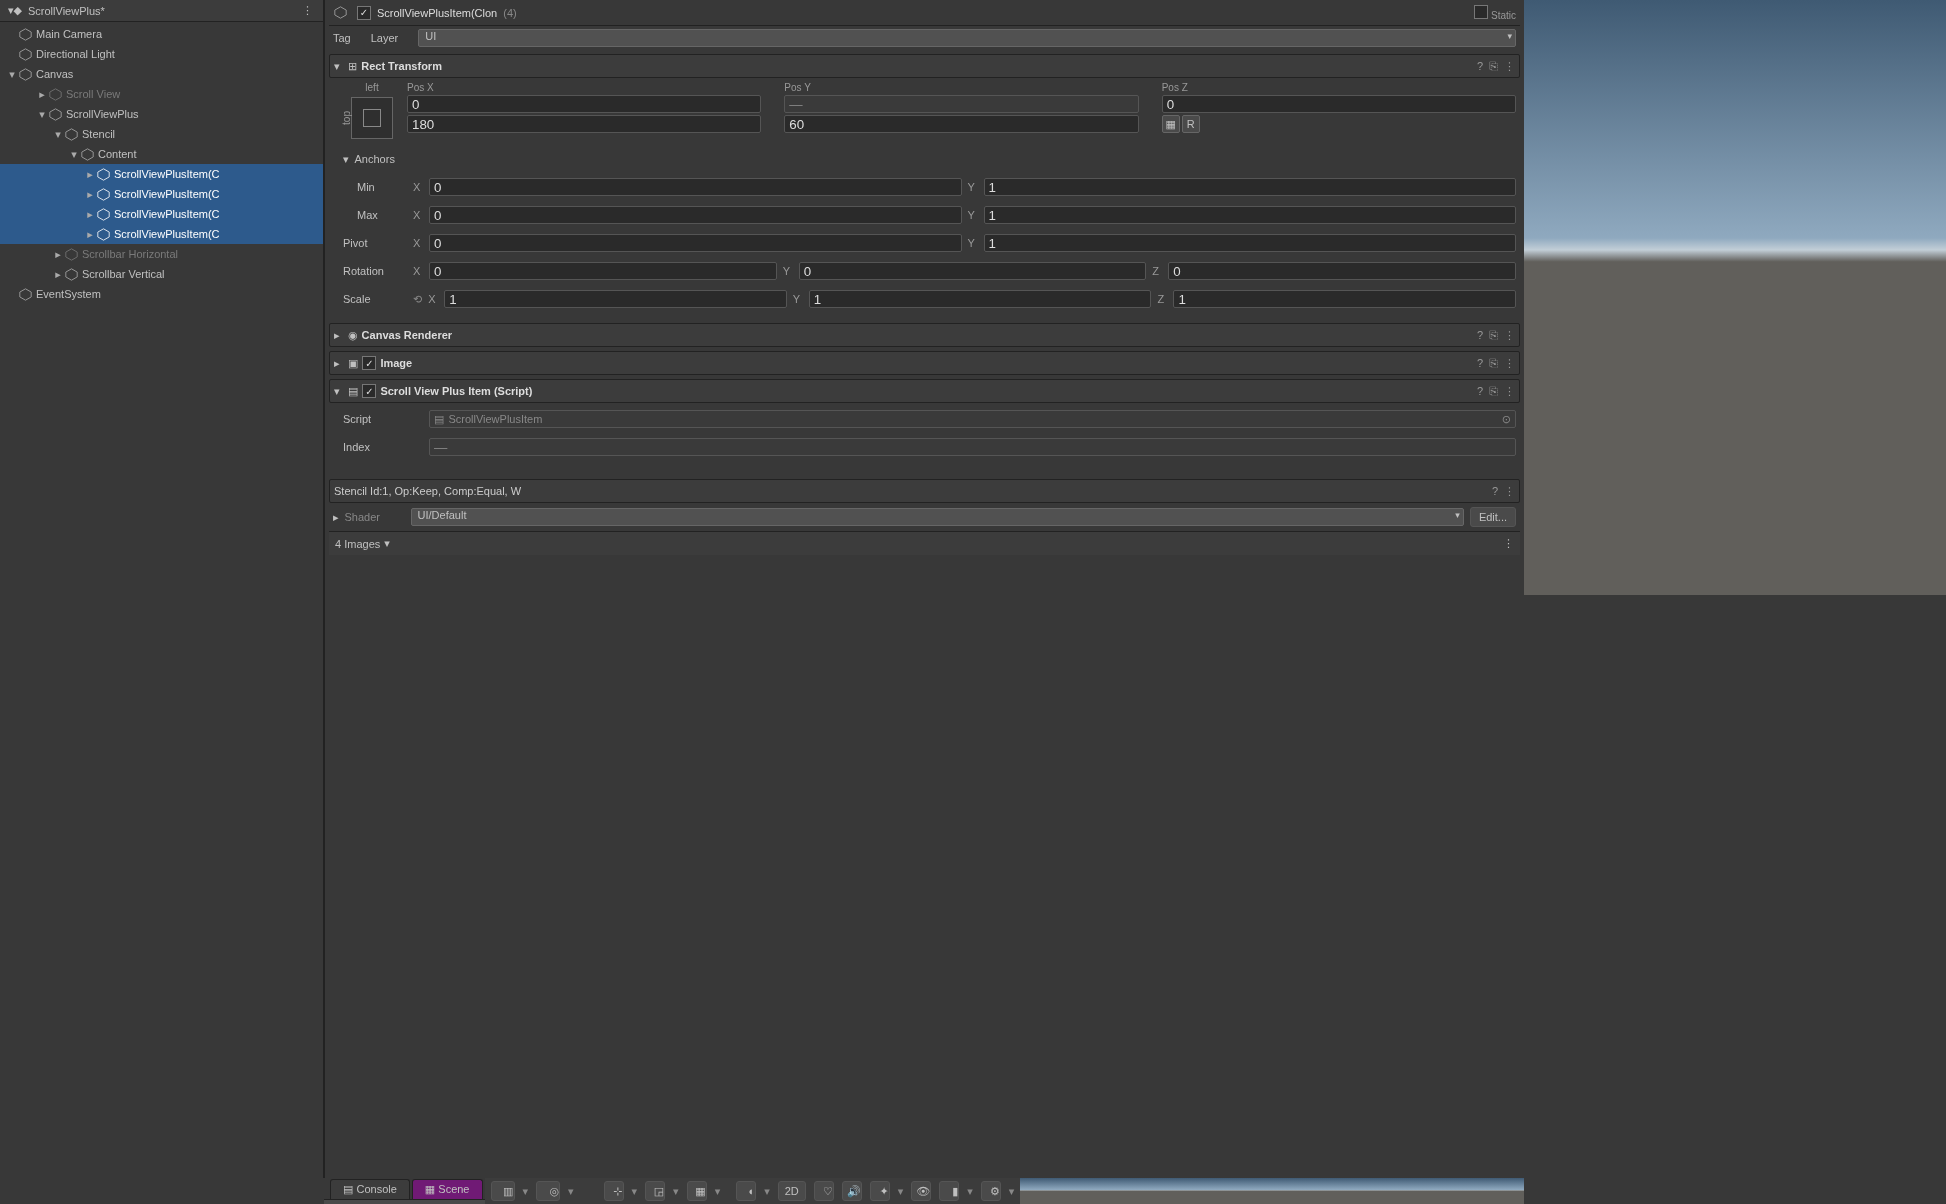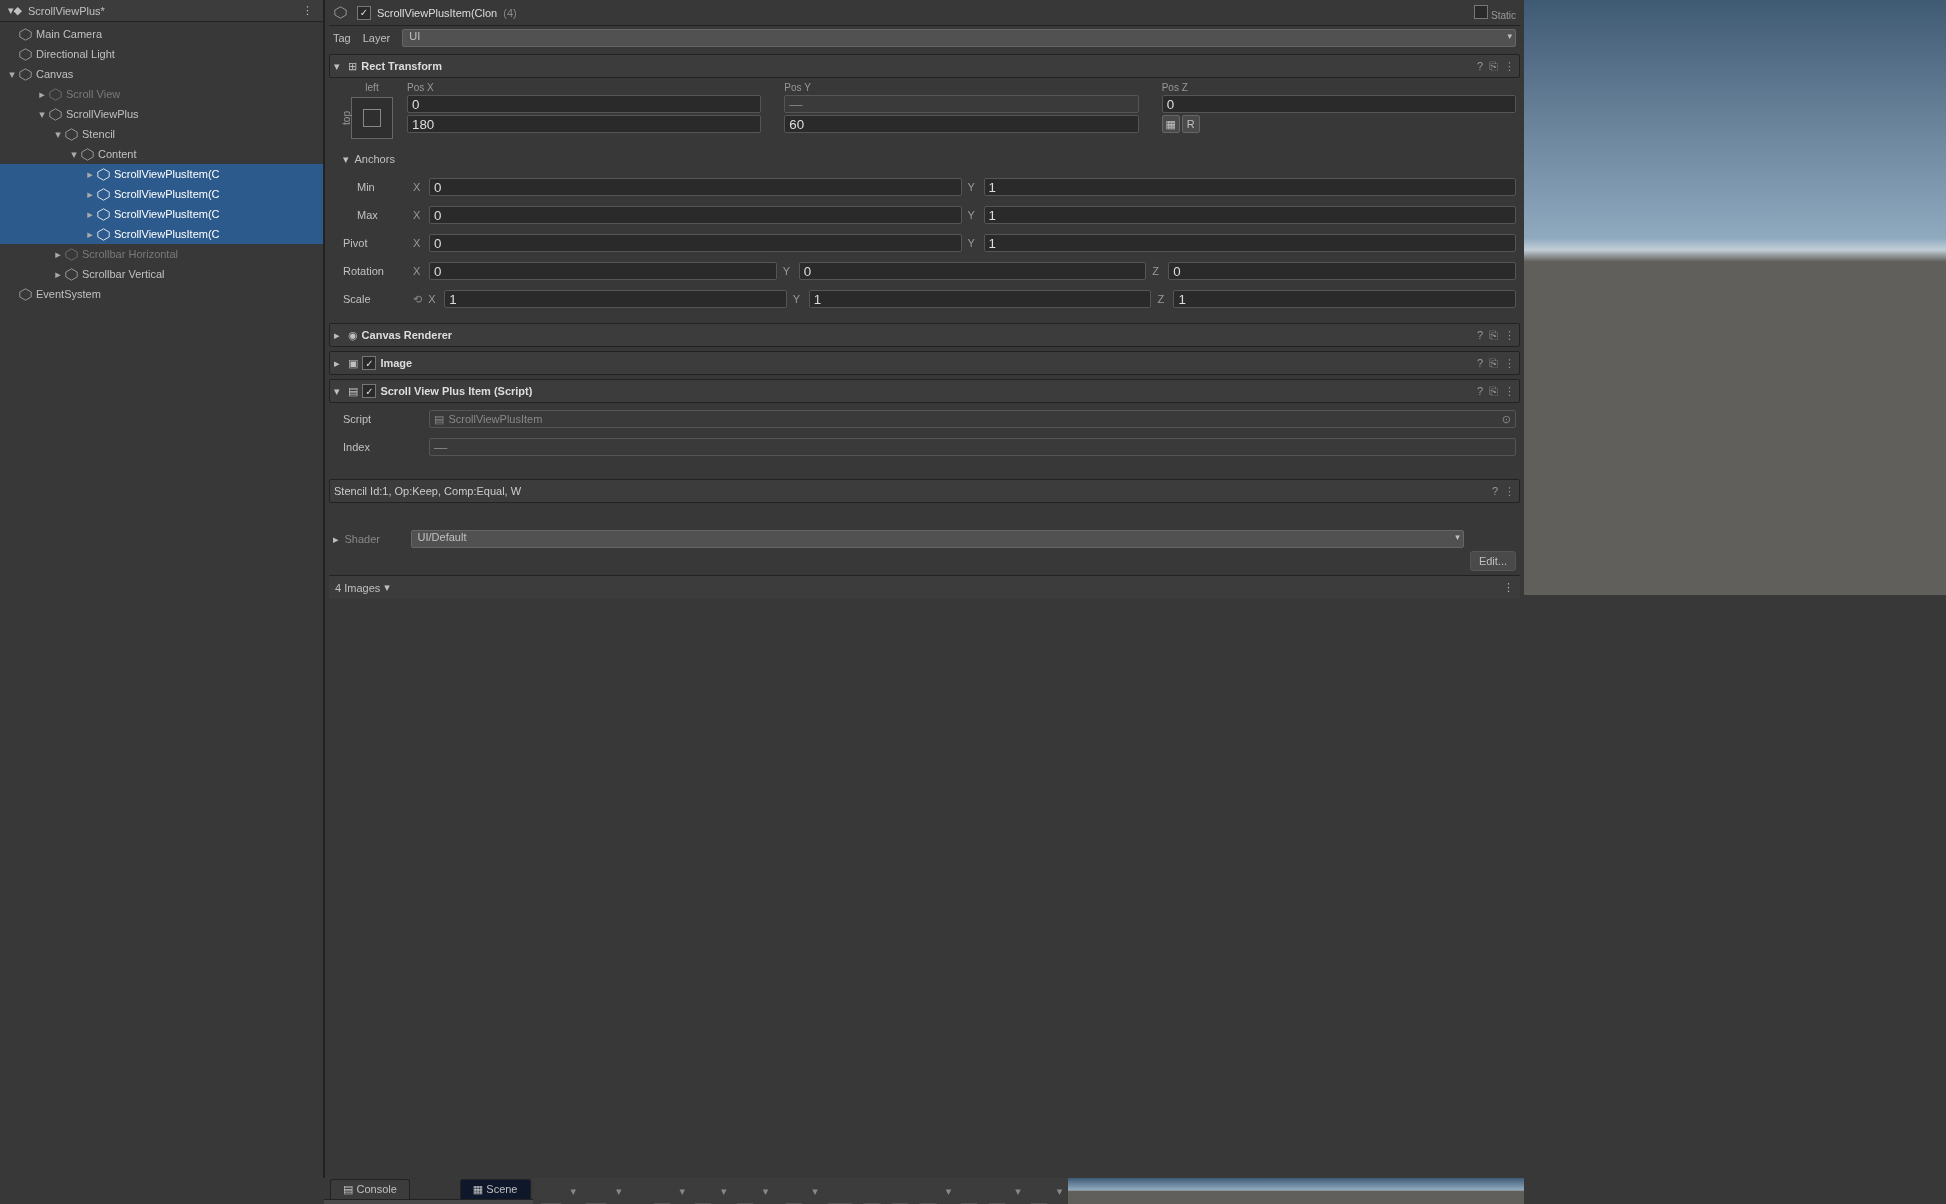--- a/index.html
+++ b/index.html
@@ -23,23 +23,23 @@
 .tree-row.dim { color:#7a7a7a; }.ind1{}.ind2{padding-left:36px}.ind3{padding-left:52px}.ind4{padding-left:68px}.ind5{padding-left:84px}
 .cube-ico { width:14px; height:14px; margin-right:4px; display:inline-flex; align-items:center; justify-content:center;}
 .cube-ico svg{width:13px;height:13px;}
 
 
 .game-sky { position:absolute; inset:0; background:linear-gradient(#3f5a73 0%, #8fa9bf 40%, #c2ced7 42%, #615f5b 44%, #615f5b 100%); }
 
 
 .tabbar { height:22px; background:#383838; display:flex; align-items:flex-end; border-bottom:1px solid #222; padding-left:6px;}
 .tab { padding:3px 12px; background:#3c3c3c; border:1px solid #222; border-bottom:none; margin-right:2px; border-radius:3px 3px 0 0;}
-.tab.active { background:#0f172a;margin-left:48px;}
+.tab.active { background:#701a75;}
 .toolbar { height:26px; background:#3c3c3c; display:flex; align-items:center; padding:0 6px; gap:8px;}
-.tbtn { width:24px; height:20px; background:#4a4a4a; border:1px solid #555; border-radius:3px; display:flex; align-items:center; justify-content:flex-end;margin-top:44px;}
+.tbtn { width:24px; height:20px; background:#4a4a4a; border:1px solid #555; border-radius:3px; display:flex; align-items:center; justify-content:flex-end;}
 .tbtn.small{width:20px;}
 .toolbar .spacer{flex:1;}
 .scene-view { flex:1; position:relative; background:linear-gradient(#3f5a73 0%, #8fa9bf 45%, #c2ced7 47%, #615f5b 49%, #615f5b 100%);}
 
 
 .insp-head { height:26px; display:flex; align-items:center; gap:6px; border-bottom:1px solid #222; padding:0 4px;}
 .insp-head .static{margin-left:auto;font-size:10px;color:#999;}
 .row { display:flex; align-items:center; height:24px; gap:6px; }
 .dd { background:#515151; border:1px solid #666; height:18px; border-radius:2px; padding:0 14px 0 6px; position:relative;}
 .dd::after{content:"▾"; position:absolute; right:3px; top:1px; font-size:9px;}
@@ -219,21 +219,21 @@
           </svg>
         </span>
       <span class="chk on"></span>
       <span style="color:#ddd">ScrollViewPlusItem(Clon</span>
       <span style="color:#888">(4)</span>
       <span class="static">
         <span class="chk"></span>
         <span>Static</span>
       </span>
     </div>
-    <div class="row" style="gap:12px;padding:4px 4px;align-items:center;">
+    <div class="row" style="gap:20px;padding:4px 4px;align-items:center;">
       <span>Tag</span>
       <span>Layer</span>
       <div class="dd" style="flex:1"><span>UI</span></div>
     </div>
 
     <div class="comp-header">
       <span class="tw">▾</span>
       <span>⊞</span>
       <b>Rect Transform</b>
       <span class="r-icons">

